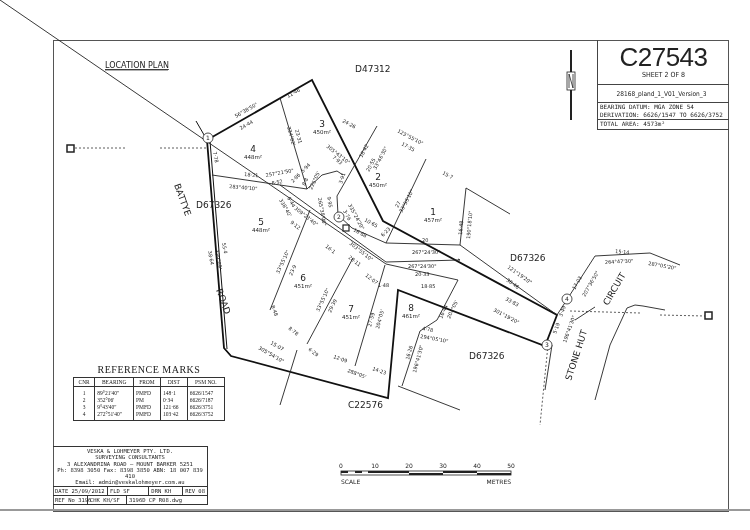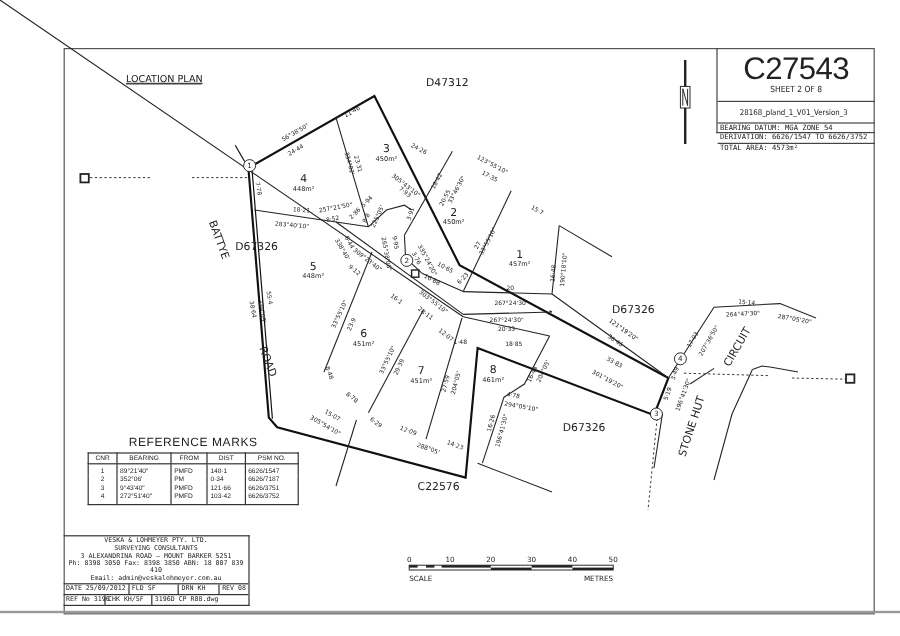--- a/index.html
+++ b/index.html
@@ -1,28 +1,28 @@
 <!DOCTYPE html>
 <html><head>
 <meta charset="utf-8">
 <style>
   html,body{margin:0;padding:0;background:#fff;}
   body{width:750px;height:530px;position:relative;overflow:hidden;font-family:"DejaVu Sans",sans-serif;color:#222;}
   .frame{position:absolute;left:53px;top:40px;width:676px;height:472px;border:1px solid #555;box-sizing:border-box;}
   .bottomline{position:absolute;left:0;top:509px;width:750px;height:2px;background:#999;}
-  .title-block{position:absolute;left:597px;top:40px;width:132px;height:71px;border-left:1px solid #444;border-bottom:1px solid #444;box-sizing:border-box;font-family:"DejaVu Sans Condensed","DejaVu Sans",sans-serif;}
+  .title-block{position:absolute;left:597px;top:40px;width:132px;height:90px;border-left:1px solid #444;border-bottom:1px solid #444;box-sizing:border-box;font-family:"DejaVu Sans Condensed","DejaVu Sans",sans-serif;}
   .tb-num{text-align:center;font-size:26px;font-family:"Liberation Sans",sans-serif;margin-top:2px;letter-spacing:-0.5px;}
   .tb-sheet{text-align:center;font-size:7px;margin-top:-2px;}
   .tb-sep{border-top:1px solid #444;margin-top:5px;}
   .tb-file{text-align:center;font-size:6.5px;padding:5px 4px 4px 0;}
   .tb-row{font-size:6px;padding:0 2px;line-height:8px;font-family:"DejaVu Sans Mono",monospace;}
   .tb-row.b{border-top:1px solid #444;}
   svg.plan{position:absolute;left:0;top:0;}
   .lbl{font-family:"DejaVu Sans",sans-serif;fill:#222;}
-  .ref{position:absolute;left:73px;top:364px;width:176px;font-family:Liberation Sans, sans-serif;}
+  .ref{position:absolute;left:73px;top:364px;width:152px;font-family:Liberation Serif, serif;}
   .ref-title{text-align:center;font-size:10px;letter-spacing:0.5px;margin-bottom:2px;}
   .ref table{border-collapse:collapse;width:100%;font-size:5.5px;}
   .ref th{border:1px solid #333;font-weight:normal;padding:1px 2px;}
   .ref td{border-left:1px solid #333;border-right:1px solid #333;padding:0 2px;line-height:7px;}
   .ref tbody tr:first-child td{padding-top:3px;}
   .ref tbody tr:last-child td{border-bottom:1px solid #333;padding-bottom:2px;}
   .surv{position:absolute;left:53px;top:446px;width:155px;border:1px solid #333;border-left:none;font-family:"DejaVu Sans Mono",monospace;font-size:5.5px;box-sizing:border-box;}
   .surv .co{text-align:center;line-height:6.3px;padding-top:1px;}
   .surv .row{display:flex;border-top:1px solid #333;line-height:8px;}
   .surv .row span{border-right:1px solid #333;padding:0 2px;white-space:nowrap;}

